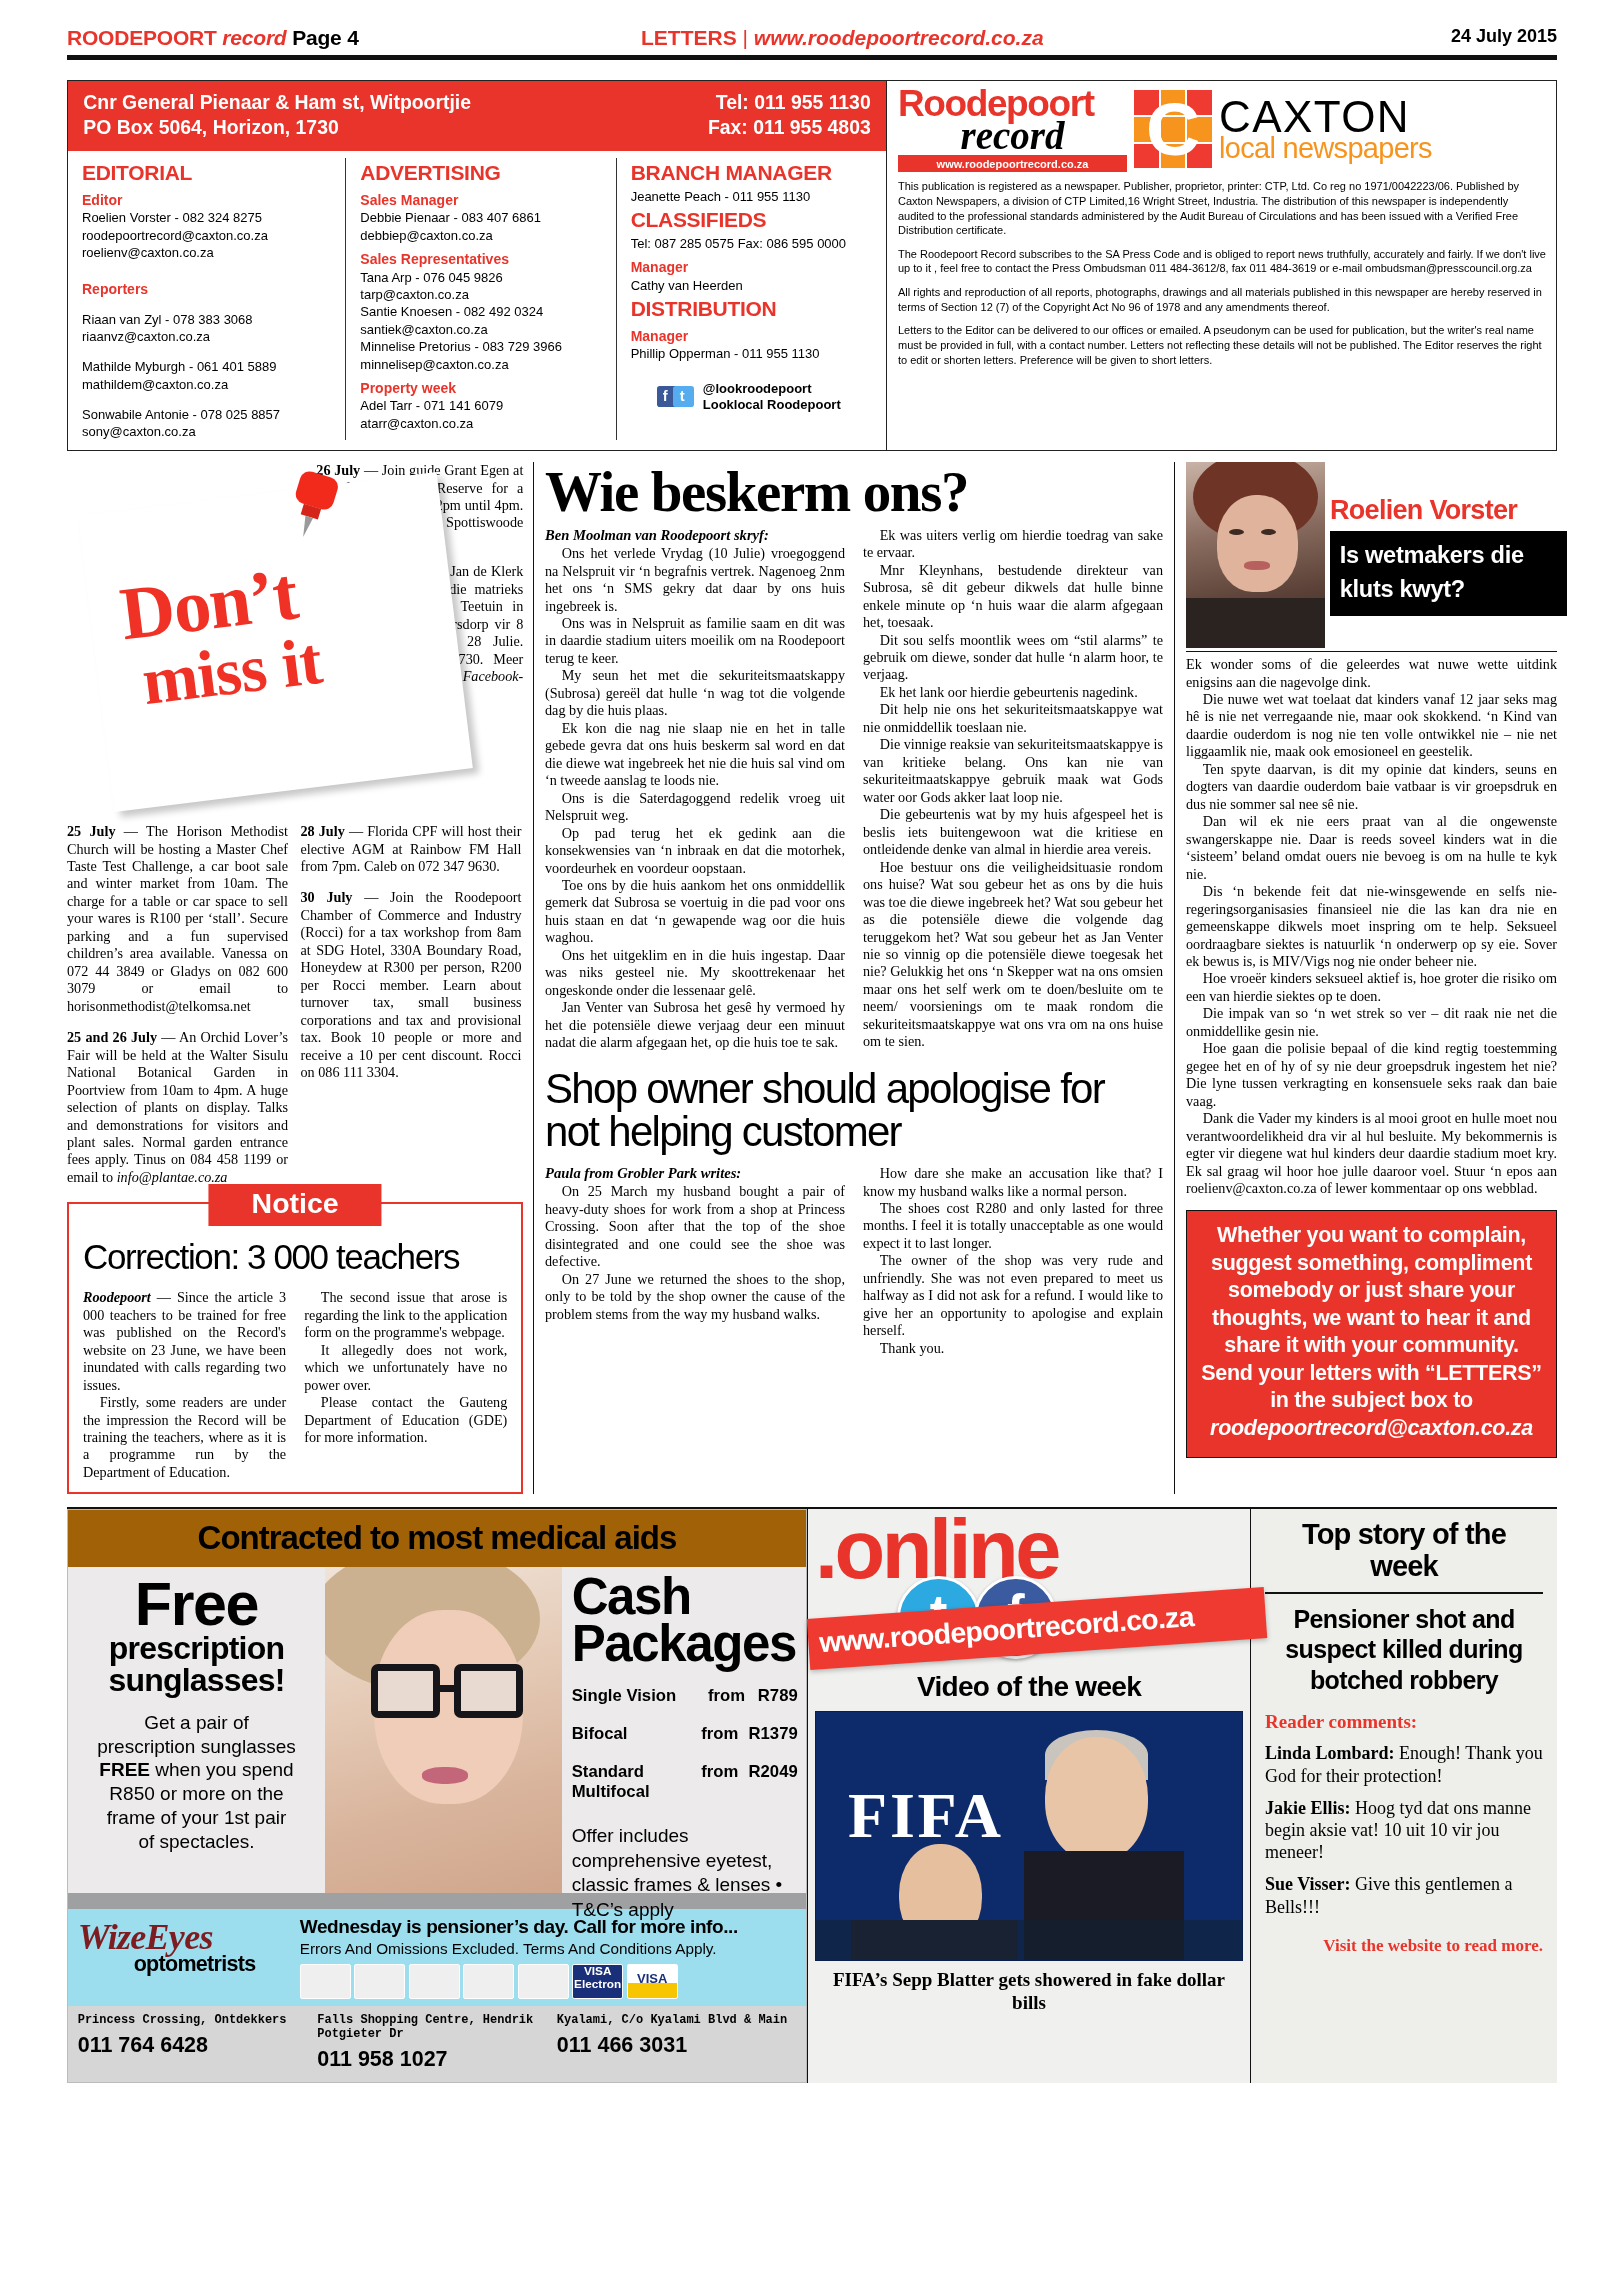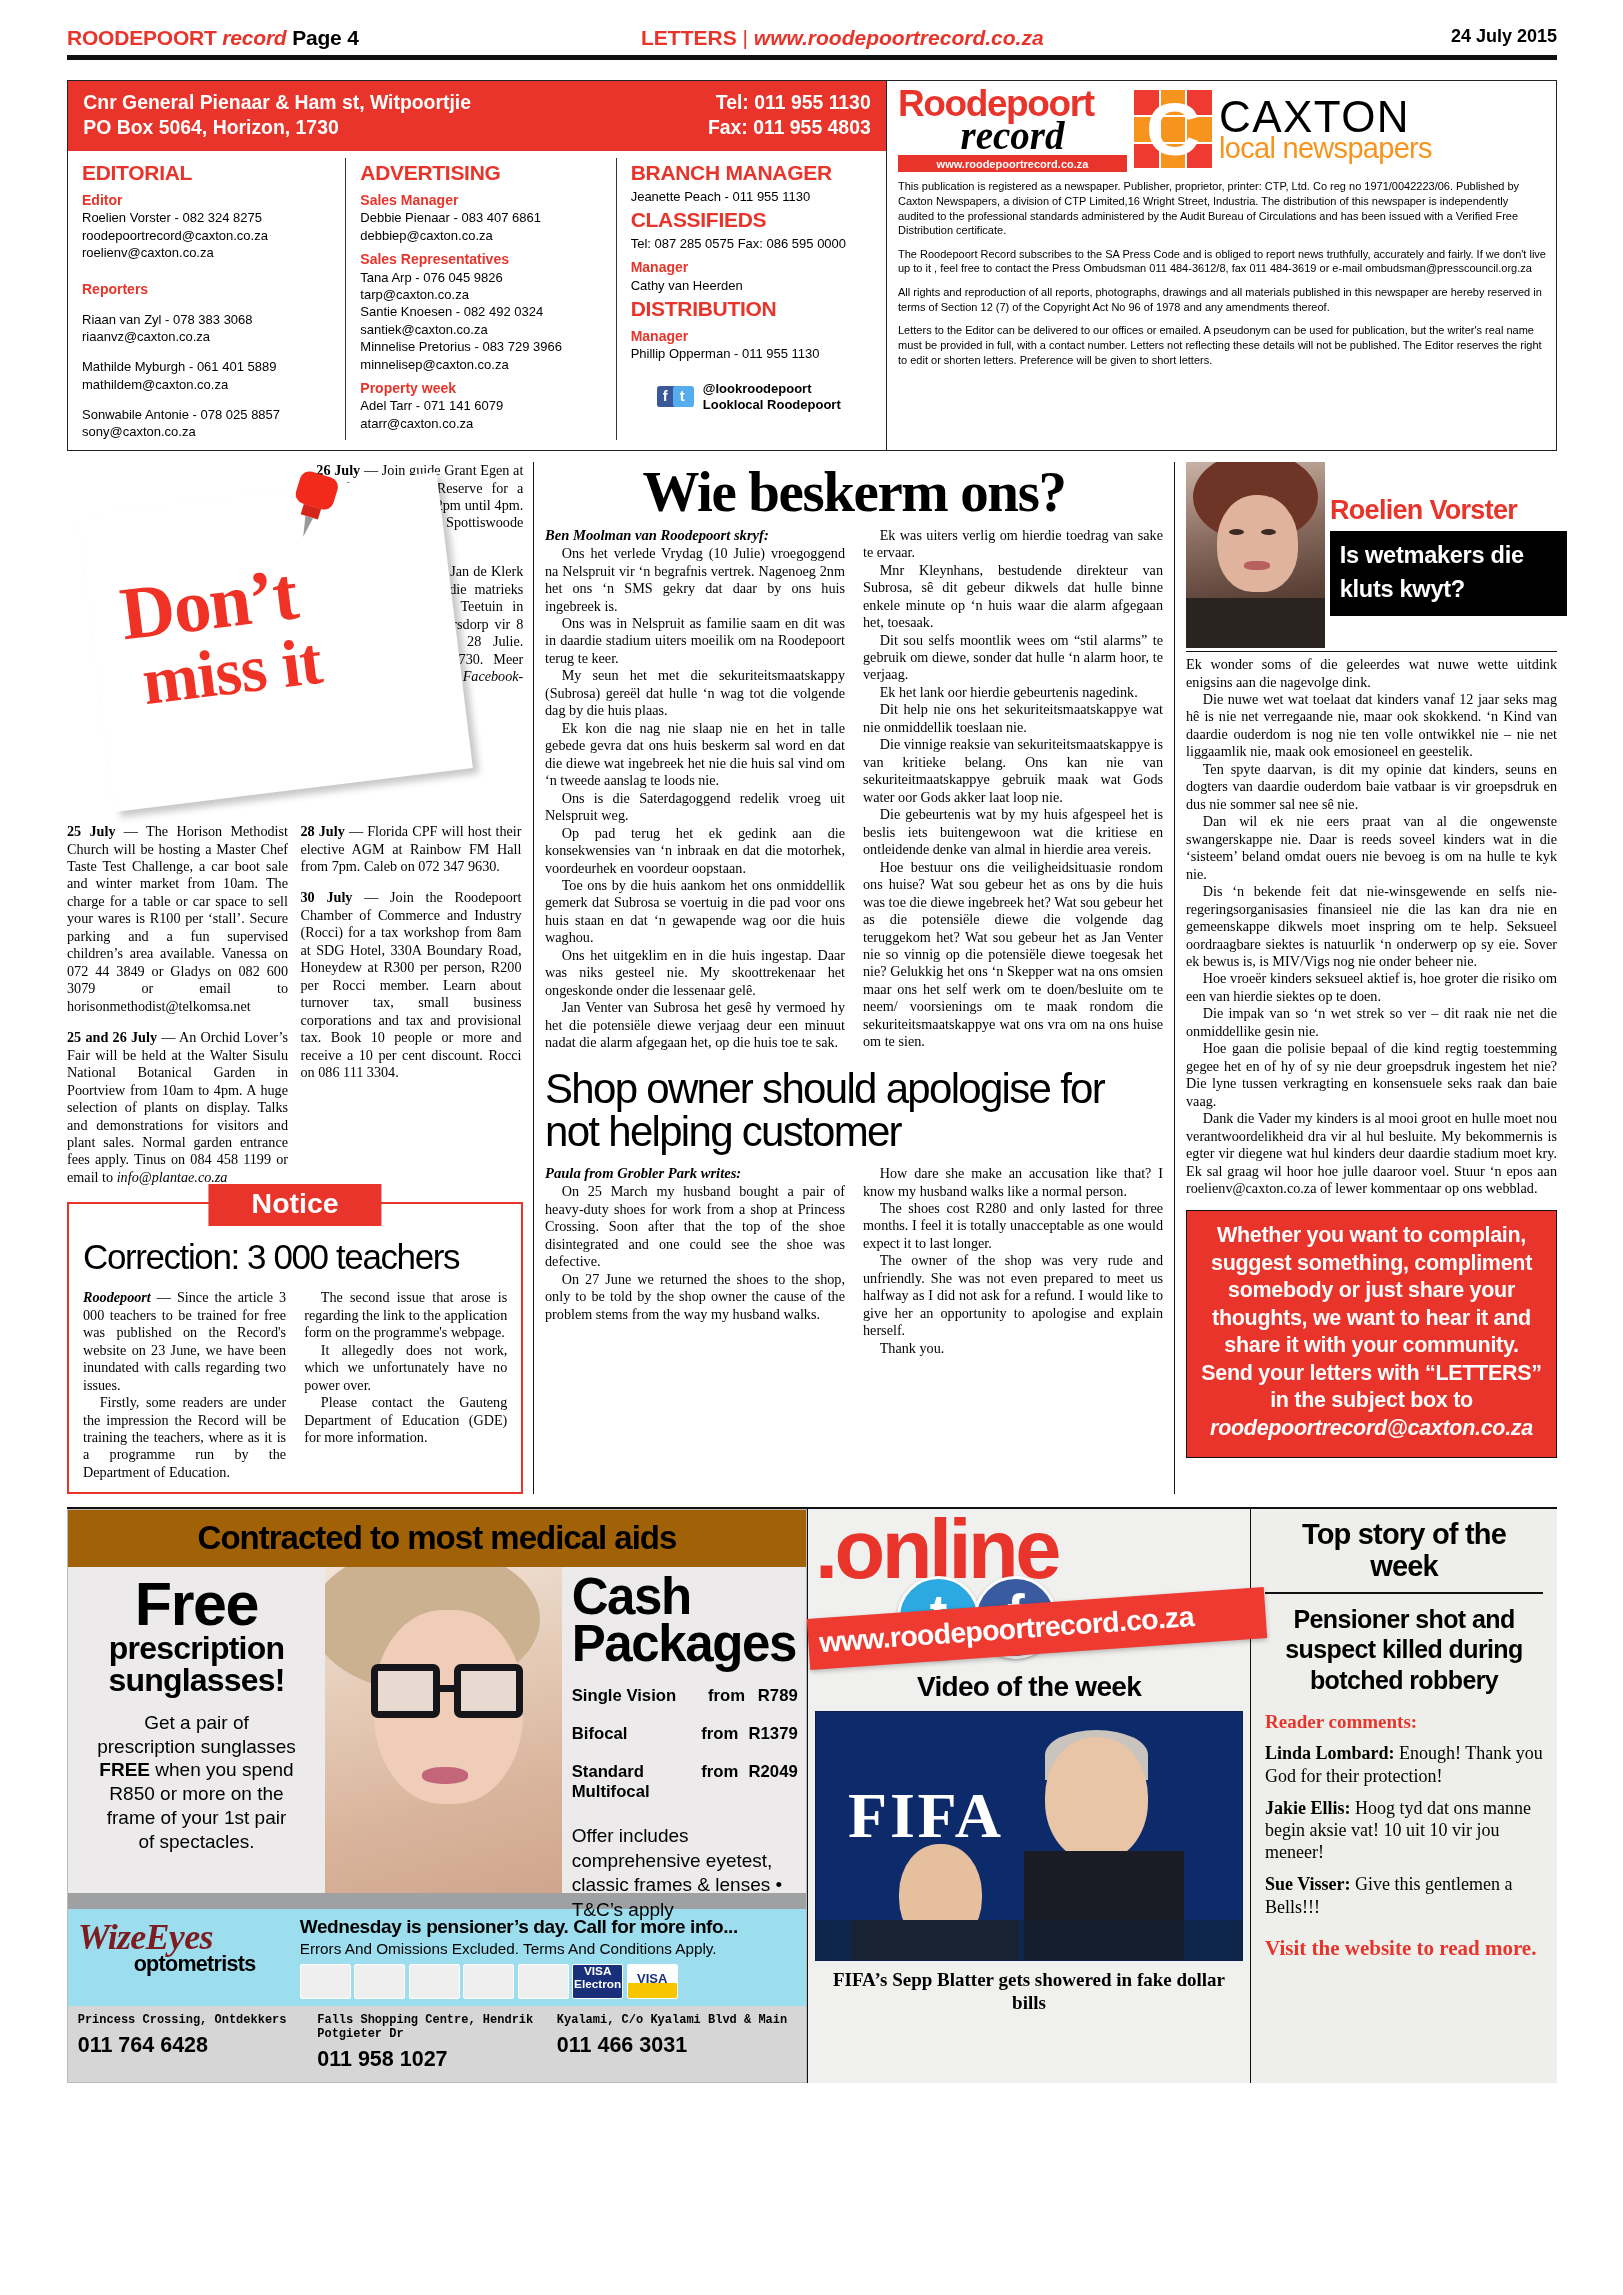--- a/index.html
+++ b/index.html
@@ -95,21 +95,21 @@
            margin:0 0 0 0; text-indent:16.7px; }
   .p-art.first { text-indent:0; }
   .p-art b { font-weight:700; }
   .p-art i { font-style:italic; }
   .spacer-sm { height:14px; }
 
   .wrap-right-top { float:right; width:207px; margin-left:7px; }
 
   
   .hl-serif { font-family:"Liberation Serif", serif; font-weight:700; font-size:57px; line-height:.94;
-              letter-spacing:-1.4px; margin:2.8px 0 8.3px 0;text-align:center; }
+              letter-spacing:-1.4px; margin:2.8px 0 8.3px 0; }
   .byline { font-family:"Liberation Serif", serif; font-weight:700; font-style:italic; font-size:14.6px; margin-bottom:1.4px;}
   .art-2col { column-count:2; column-gap:18px; column-rule:0; }
 
   .headline-sans { font-family:"Liberation Sans", sans-serif; font-weight:400; font-size:42px;
                    line-height:1.02; letter-spacing:-1.7px; margin:0 0 11px 0; }
 
   
   .opin-top { position:relative; height:186px; }
   .portrait { position:absolute; left:0; top:0; width:139px; height:186px; overflow:hidden;
               background:linear-gradient(170deg,#c9b3a6 0%,#8a6d60 38%,#5c4238 70%,#3b2a24 100%); }
@@ -215,22 +215,22 @@
   .fifa-cap { text-align:center; font-family:"Liberation Serif",serif; font-weight:700; font-size:19px;
               line-height:1.2; margin-top:8.3px; }
 
   .ad-top { width:368px; background:#eeefeb; padding:5.6px 14px 0 14px; }
   .ts-title { text-align:center; font-size:29px; font-weight:800; letter-spacing:-0.8px; line-height:1.1; margin-top:4.2px;}
   .ts-rule { border-top:2.1px solid #111; margin:9.7px 0 9.7px 0; }
   .ts-head { text-align:center; font-size:25px; font-weight:700; line-height:1.22; letter-spacing:-0.6px; }
   .ts-rc { color:#e8342a; font-family:"Liberation Serif",serif; font-weight:700; font-size:19px; margin-top:15.3px;}
   .ts-c { font-family:"Liberation Serif",serif; font-size:18px; line-height:1.24; margin-top:9.7px; }
   .ts-c b { font-weight:700; }
-  .ts-visit { color:#e8342a; font-family:"Liberation Serif",serif; font-weight:700; font-size:21px;
-              text-align:left; margin-top:18px; }
+  .ts-visit { color:#e8342a; font-family:"Liberation Serif",serif; font-weight:700; font-size:17px;
+              text-align:right; margin-top:18px; }
 </style>
 </head>
 <body>
 
 <div class="page">
 
   <div class="masthead-row">
     <div class="mh-left">
       <span class="rec-red">ROODEPOORT</span>
       <span class="rec-ital">record</span>

